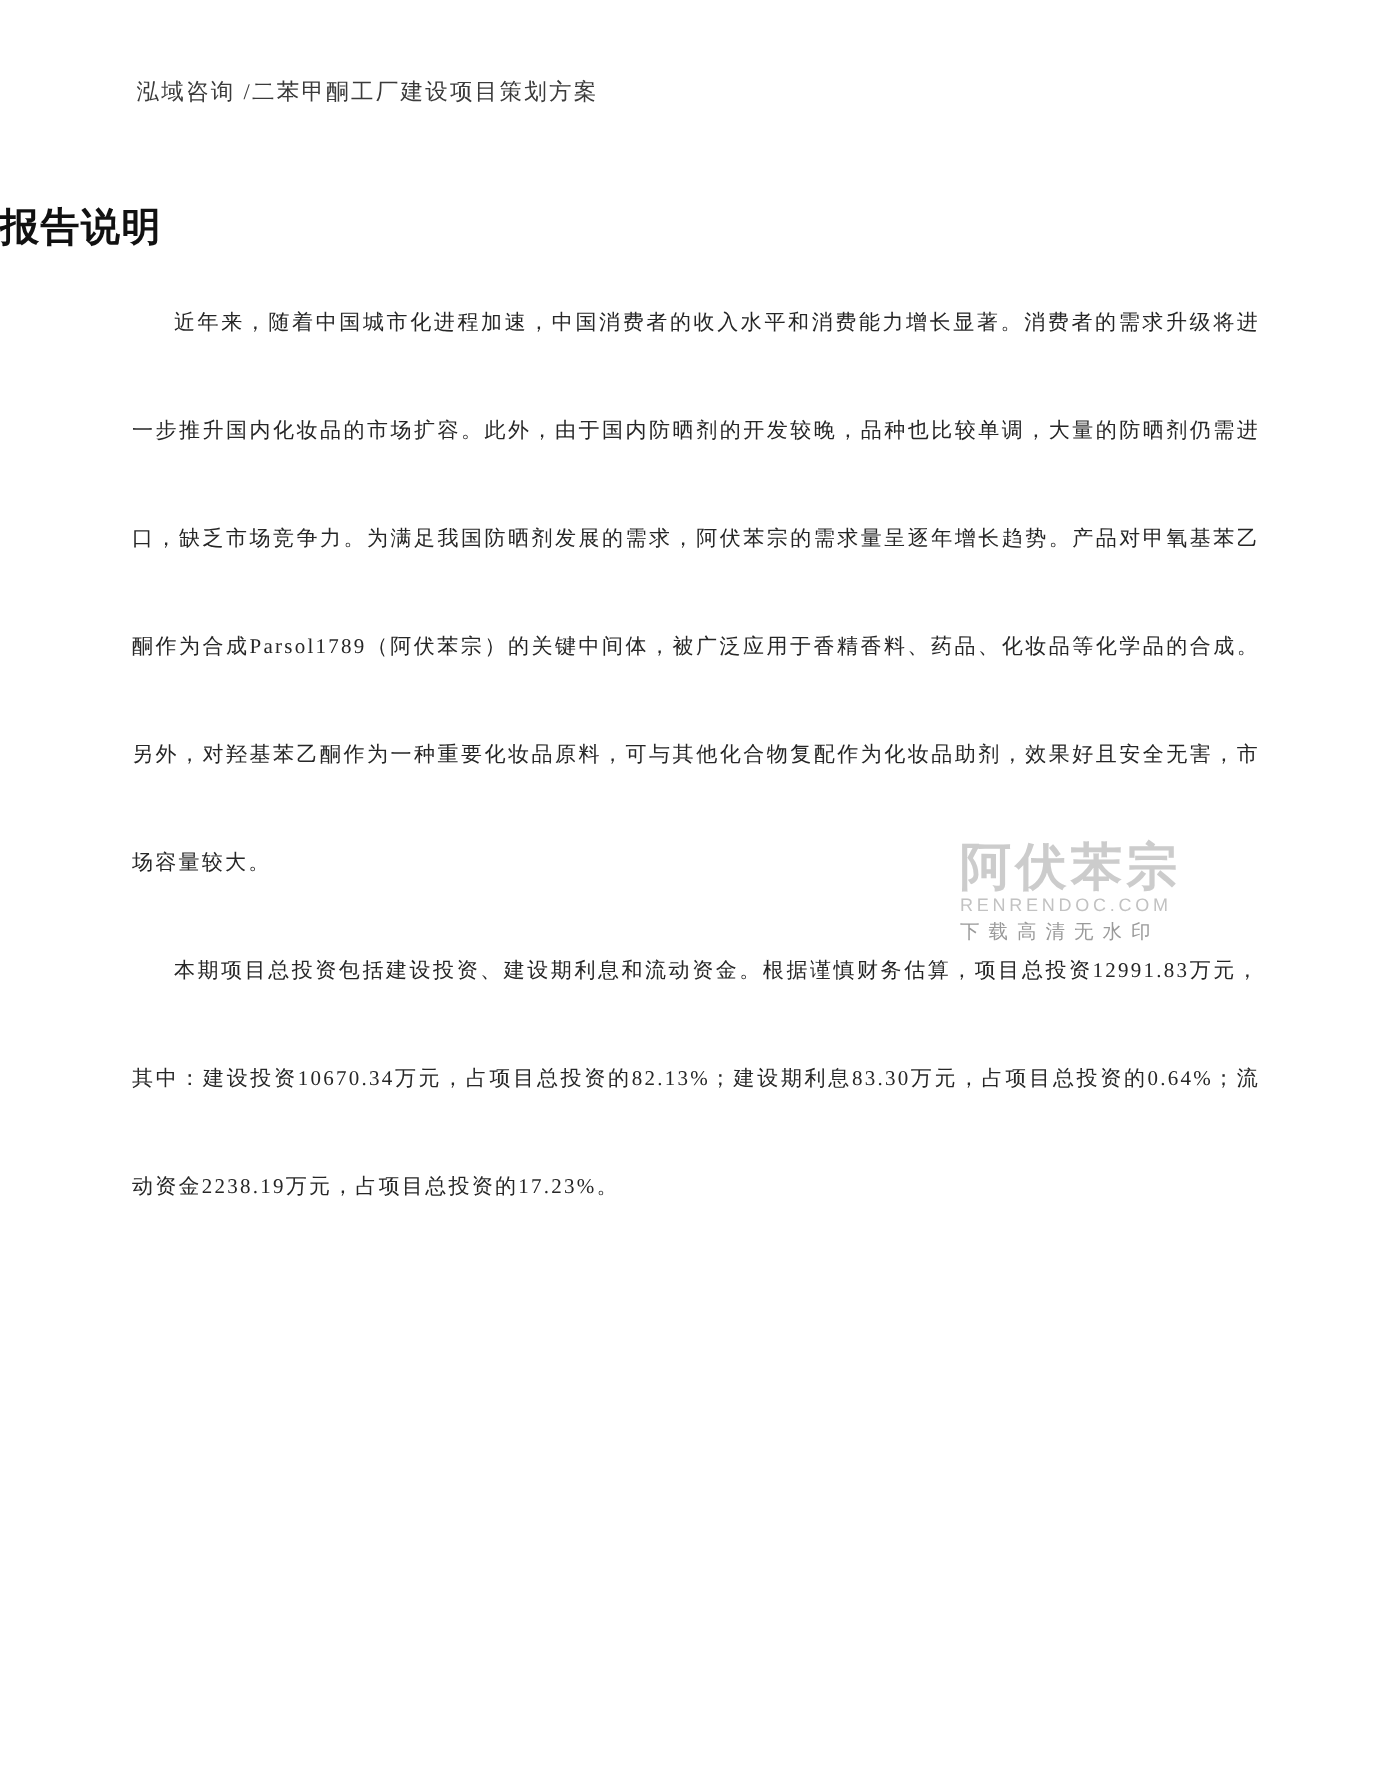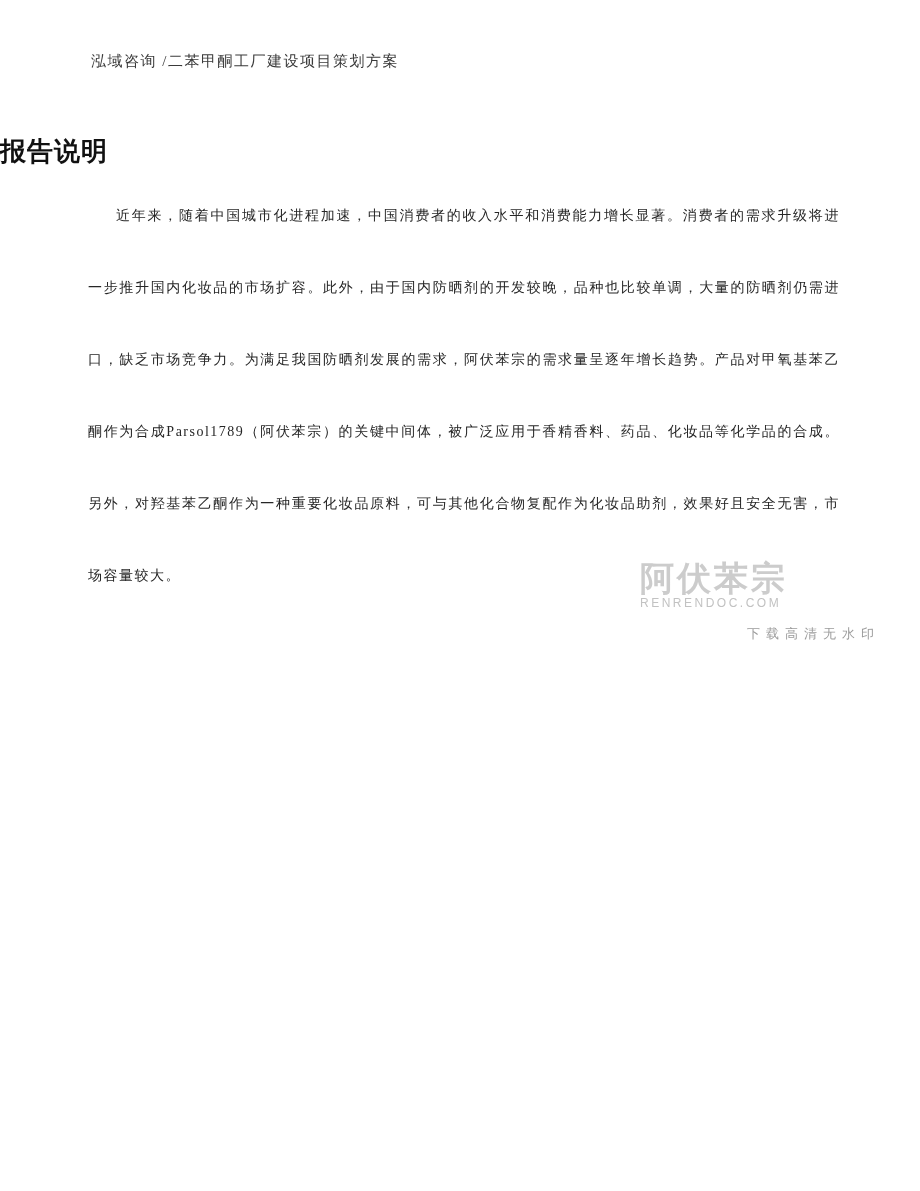--- a/index.html
+++ b/index.html
@@ -79,36 +79,36 @@
     color: #c2c2c2;
     margin-top: 0;
     white-space: nowrap;
   }
   .watermark .wm-tagline {
     font-family: "Liberation Sans", "DejaVu Sans", sans-serif;
     font-size: 13px;
     line-height: 16px;
     letter-spacing: 6px;
     color: #9a9a9a;
-    margin-top: 15px;
+    margin-top: 2px;
     white-space: nowrap;
-    text-align: right;
   }
 </style>
 </head>
 <body>
 
 <div class="page">
 
   <div class="doc-header">泓域咨询 /二苯甲酮工厂建设项目策划方案</div>
 
   <h1 class="doc-title">报告说明</h1>
 
   <div class="doc-body">
     <p>近年来，随着中国城市化进程加速，中国消费者的收入水平和消费能力增长显著。消费者的需求升级将进一步推升国内化妆品的市场扩容。此外，由于国内防晒剂的开发较晚，品种也比较单调，大量的防晒剂仍需进口，缺乏市场竞争力。为满足我国防晒剂发展的需求，阿伏苯宗的需求量呈逐年增长趋势。产品对甲氧基苯乙酮作为合成Parsol1789（阿伏苯宗）的关键中间体，被广泛应用于香精香料、药品、化妆品等化学品的合成。另外，对羟基苯乙酮作为一种重要化妆品原料，可与其他化合物复配作为化妆品助剂，效果好且安全无害，市场容量较大。</p>
+    <p>本期项目总投资包括建设投资、建设期利息和流动资金。根据谨慎财务估算，项目总投资12991.83万元，其中：建设投资10670.34万元，占项目总投资的82.13%；建设期利息83.30万元，占项目总投资的0.64%；流动资金2238.19万元，占项目总投资的17.23%。</p>
   </div>
 
   <div class="watermark">
     <div class="wm-brand">阿伏苯宗</div>
     <div class="wm-domain">RENRENDOC.COM</div>
     <div class="wm-tagline">下载高清无水印</div>
   </div>
 
 </div>
 

